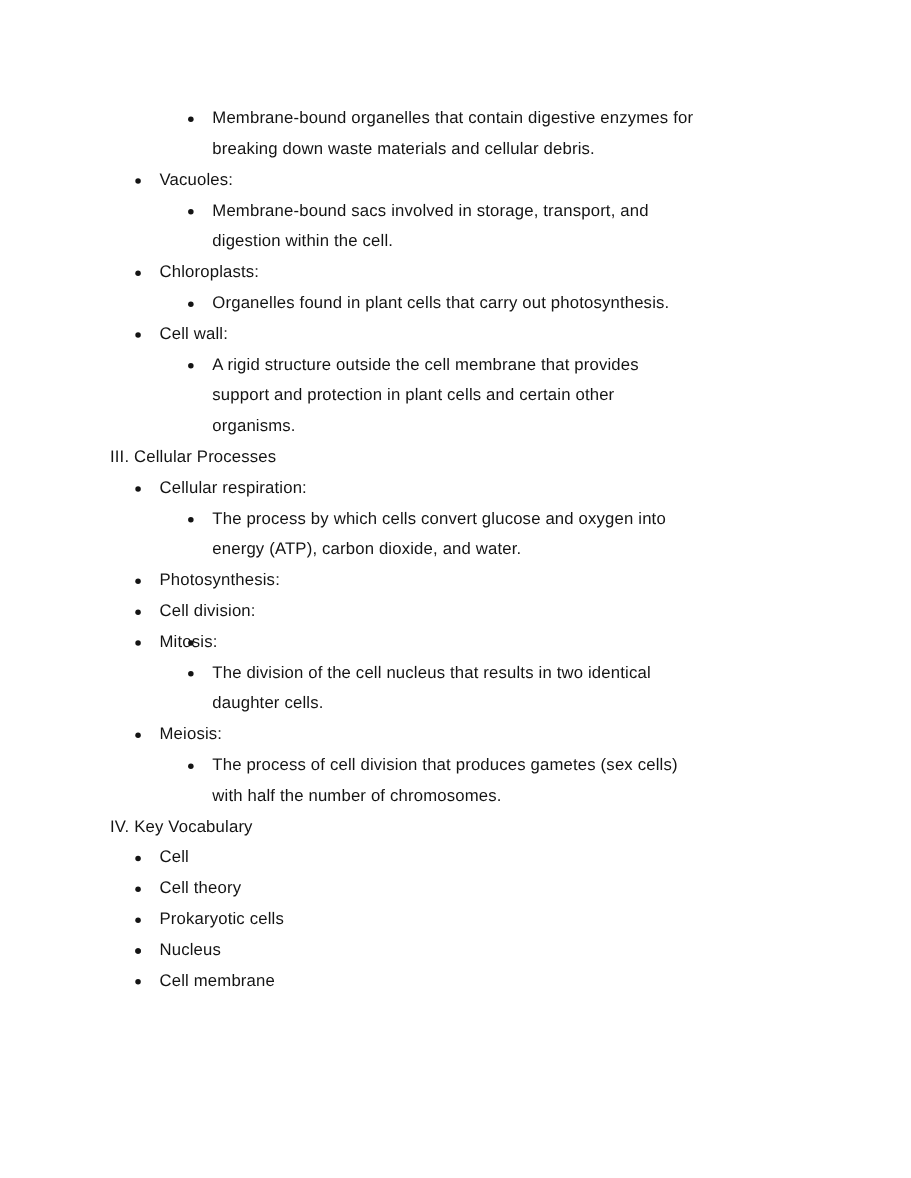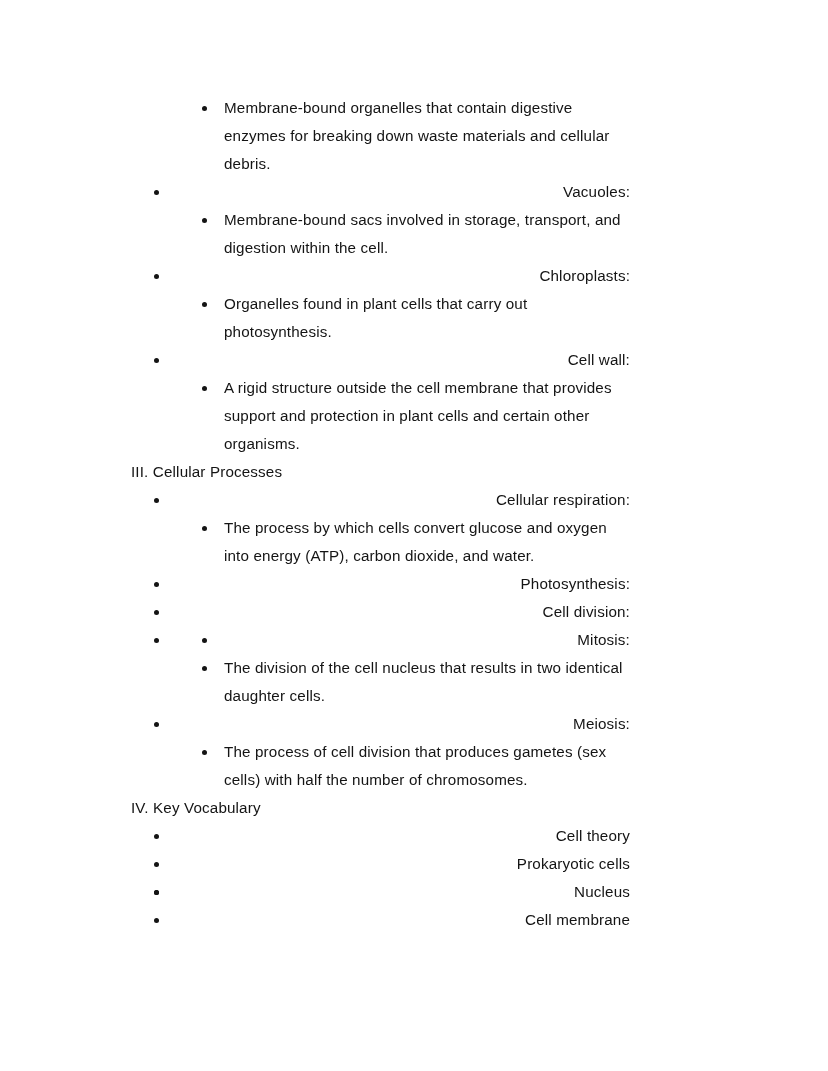--- a/index.html
+++ b/index.html
@@ -26,21 +26,20 @@
     background: #ffffff;
   }
 
   .doc-body {
     position: absolute;
     left: 0;
     top: 0;
     width: 728px;
     padding-top: 94px;
     box-sizing: border-box;
-    padding-left: 31px;
   }
 
   
   .row {
     display: block;
     position: relative;
     box-sizing: border-box;
     font-size: 15.2px;
     line-height: 28px;
     letter-spacing: 0.01em;
@@ -50,21 +49,20 @@
   
   .heading {
     padding-left: 100px;
     padding-right: 96px;
   }
 
   
   .lvl1 {
     padding-left: 145px;
     padding-right: 98px;
-    text-align: right;
   }
   
   .lvl2 {
     padding-left: 193px;
     padding-right: 96px;
   }
 
   .row .bullet {
     position: absolute;
     display: block;
@@ -151,20 +149,24 @@
       </div>
       <div class="row lvl2">
         <span class="bullet"></span>
         <span class="txt">The process of cell division that produces gametes (sex cells) with half the number of chromosomes.</span>
       </div>
       <div class="row heading">
         <span class="txt">IV. Key Vocabulary</span>
       </div>
       <div class="row lvl1">
         <span class="bullet"></span>
+        <span class="txt">Cell</span>
+      </div>
+      <div class="row lvl1">
+        <span class="bullet"></span>
         <span class="txt">Cell theory</span>
       </div>
       <div class="row lvl1">
         <span class="bullet"></span>
         <span class="txt">Prokaryotic cells</span>
       </div>
       <div class="row lvl1">
         <span class="bullet"></span>
       </div>
       <div class="row lvl1">

